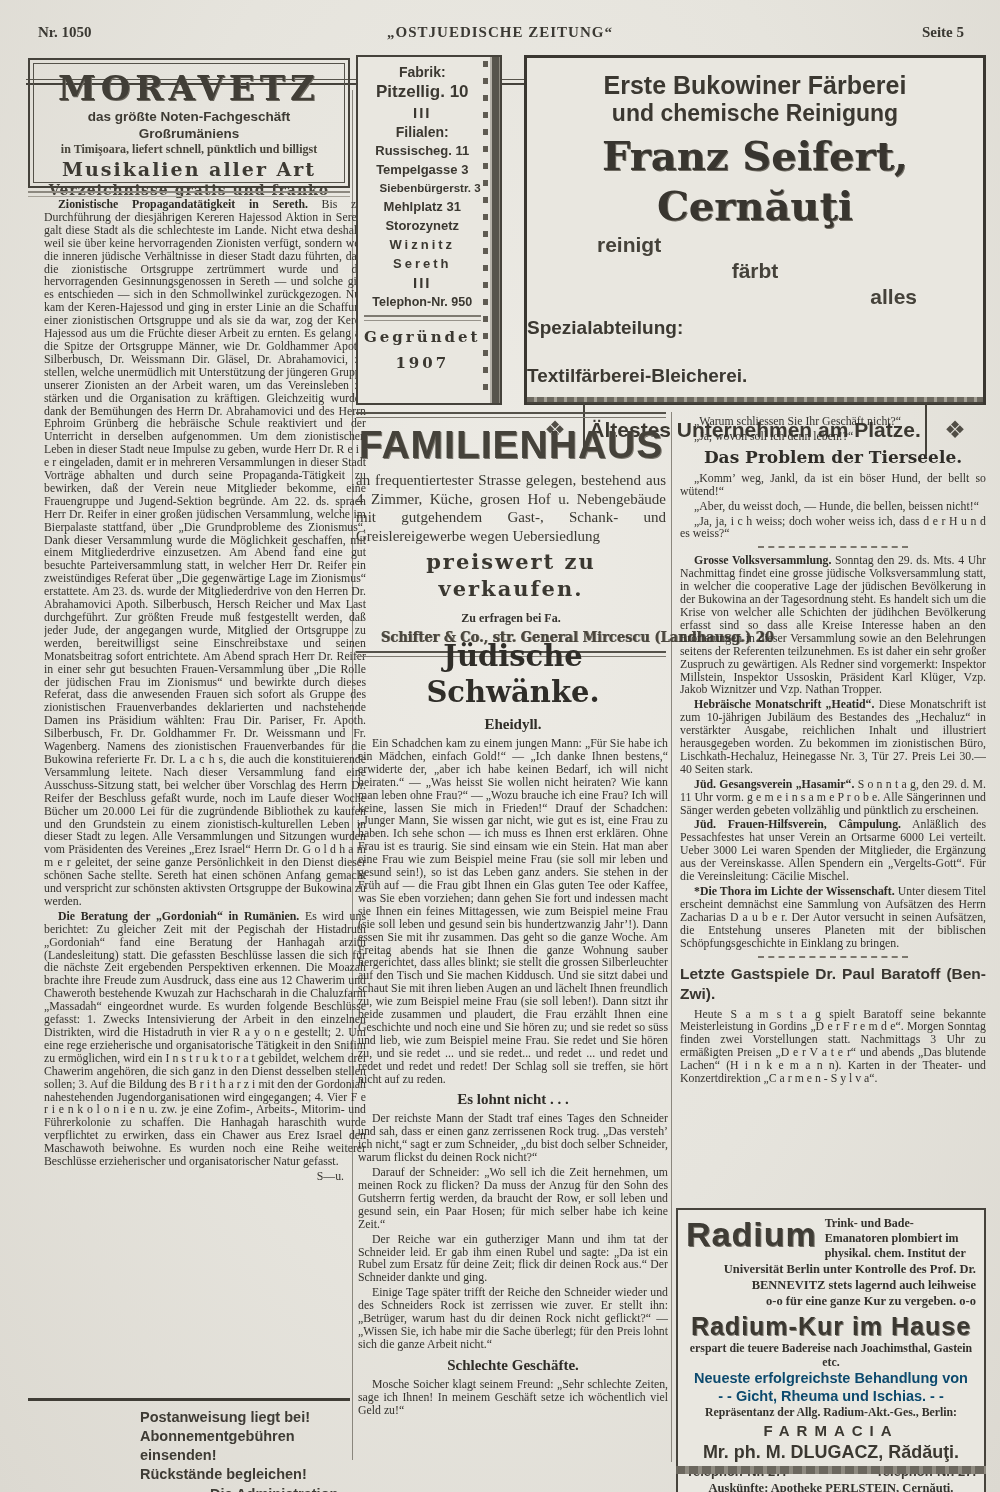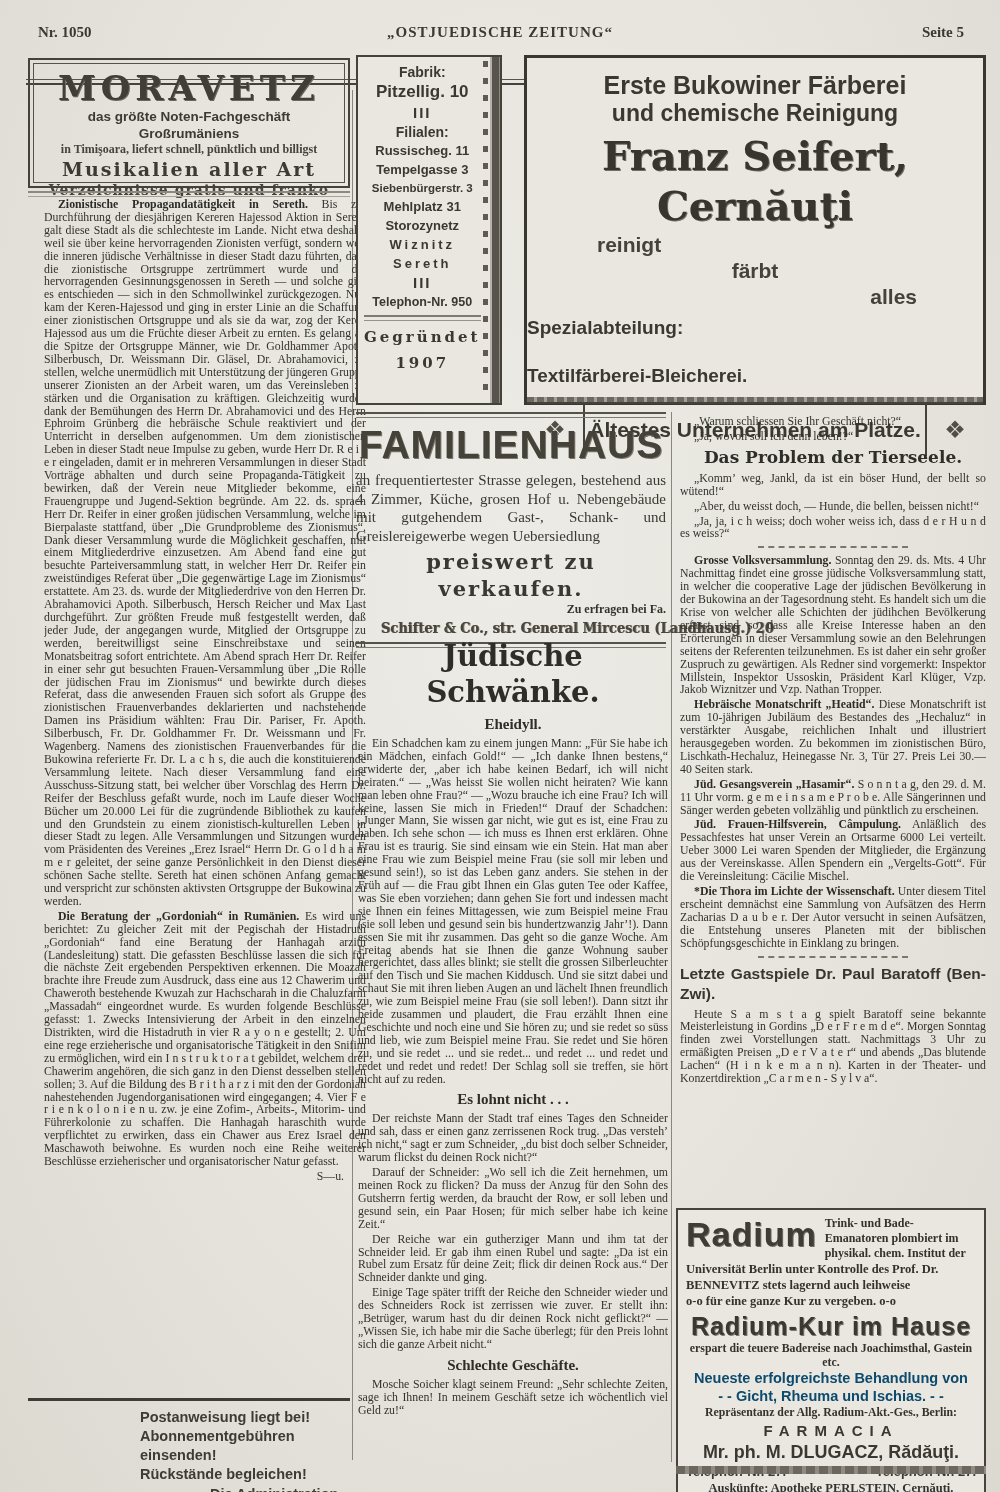--- a/index.html
+++ b/index.html
@@ -36,21 +36,21 @@
   #left-rule{position:absolute;left:28px;top:1398px;width:322px;border-top:3px solid #403d36;}
   #admin{position:absolute;left:28px;top:1408px;width:322px;font-family:"Liberation Sans",sans-serif;font-weight:bold;font-size:14.5px;line-height:19px;color:#3e3b34;padding-left:112px;box-sizing:border-box;}
   #admin .a-sig{padding-left:70px;padding-top:1px;}
   
   #pitz{position:absolute;left:356px;top:55px;width:146px;height:350px;border:2px solid #45423b;box-sizing:border-box;background:#e9e7e0;display:flex;}
   .pitz-text{flex:1;padding:6px 2px 4px 6px;text-align:center;font-family:"Liberation Sans",sans-serif;color:#3b3831;}
   .pz-lbl{font-weight:bold;font-size:14px;line-height:18px;}
   .pz-big{font-weight:bold;font-size:17px;line-height:22px;}
   .pz-sep{font-weight:bold;font-size:15px;line-height:20px;letter-spacing:2px;}
   .pz-br{font-weight:bold;font-size:13px;line-height:19px;}
-  .pz-br-sm{font-weight:bold;font-size:11.5px;line-height:18px;}
+  .pz-br-sm{font-weight:bold;font-size:11.5px;line-height:18px;text-align:right;}
   .pz-sp{letter-spacing:3px;}
   .pz-tel{font-weight:bold;font-size:12.5px;line-height:18px;}
   .pz-div{height:3px;border-top:2px solid #7e7a71;border-bottom:1px solid #96928a;margin:4px 0;}
   .pz-founded{font-family:"DejaVu Serif",serif;font-weight:bold;font-size:15px;letter-spacing:3px;line-height:20px;margin-top:6px;}
   .pitz-dashes{width:16px;margin:4px 2px 4px 0;background:repeating-linear-gradient(180deg,#5f5b52 0 6px,rgba(0,0,0,0) 6px 17px);}
   .pitz-wave{width:26px;background:linear-gradient(90deg,#b5b1a8 0 2px,#57544c 2px 9px,#8d897f 9px 11px,#504d45 11px 18px,#7d796f 18px 20px,#57544c 20px 24px,#b5b1a8 24px 26px);}
   
   #seifert{position:absolute;left:524px;top:55px;width:462px;height:350px;border:3px solid #3a3731;box-sizing:border-box;background:#e9e7e0;}
   .sf-l1{text-align:center;font-family:"Liberation Sans",sans-serif;font-weight:bold;font-size:25px;line-height:30px;margin-top:12px;color:#3b3831;}
   .sf-l2{text-align:center;font-family:"Liberation Sans",sans-serif;font-weight:bold;font-size:23px;line-height:27px;color:#3b3831;}
@@ -65,38 +65,38 @@
   .sf-orn{display:flex;align-items:center;justify-content:center;font-size:24px;color:#514e46;}
   .sf-orn-l{border-right:2px solid #45423b;}
   .sf-orn-r{border-left:2px solid #45423b;}
   .sf-ftxt{display:flex;align-items:center;justify-content:center;font-family:"Liberation Sans",sans-serif;font-weight:bold;font-size:21px;color:#3b3831;}
   
   #familien{position:absolute;left:356px;top:412px;width:310px;}
   .rule2{height:3px;border-top:2px solid #55524a;border-bottom:1px solid #7d7970;}
   .fh-title{text-align:center;font-family:"Liberation Sans",sans-serif;font-weight:bold;font-size:39px;letter-spacing:1px;line-height:46px;margin-top:4px;color:#45423a;text-shadow:1px 1px 0 #7d7970;}
   .fh-body{font-size:15px;line-height:18.6px;text-align:justify;margin-top:3px;color:#3a3831;}
   .fh-high{text-align:center;font-family:"DejaVu Serif",serif;font-weight:bold;font-size:21px;letter-spacing:2px;line-height:27px;margin-top:3px;color:#3b3831;}
-  .fh-note{text-align:right;font-size:12px;font-weight:bold;line-height:15px;margin-top:0;}
+  .fh-note{text-align:center;font-size:12px;font-weight:bold;line-height:15px;margin-top:9px;}
   .fh-firm{text-align:center;font-family:"DejaVu Serif",serif;font-weight:bold;font-size:15.5px;line-height:22px;white-space:nowrap;transform:scaleX(.84);transform-origin:center;color:#4a463d;text-shadow:1px 0 0 #7d7970;}
   
   #schwaenke{position:absolute;left:358px;top:630px;width:310px;height:832px;overflow:hidden;margin-top:8px;}
   .sw-title{text-align:center;font-family:"DejaVu Serif",serif;font-weight:bold;font-size:29px;line-height:36px;color:#2f2d28;}
   .sw-sub{text-align:center;font-weight:bold;font-size:15px;line-height:20px;margin:4px 0 3px 0;color:#2f2d28;}
   
   #rightcol{position:absolute;left:680px;top:415px;width:306px;height:792px;overflow:hidden;}
   .rc-quote{margin:0;text-indent:14px;}
   .rc-head{text-align:center;font-family:"DejaVu Serif",serif;font-weight:bold;font-size:17px;line-height:23px;margin:3px 0;color:#2f2d28;}
   .divider{width:150px;margin:6px auto;border-top:2px dashed #7b776d;}
   .th-head{font-family:"Liberation Sans",sans-serif;font-weight:bold;font-size:15.5px;line-height:20px;margin:4px 0 4px 0;color:#38352f;}
   
   #radium{position:absolute;left:676px;top:1208px;width:310px;border:2px solid #46433c;box-sizing:border-box;padding:6px 8px 6px 8px;background:#e9e7e0;}
   .rd-row1{display:flex;gap:8px;}
   .rd-brand{font-family:"Liberation Sans",sans-serif;font-weight:bold;font-size:34px;line-height:36px;letter-spacing:1px;color:#3f3c35;text-shadow:1px 1px 0 #716d64;}
   .rd-intro{flex:1;font-weight:bold;font-size:12px;line-height:15px;text-align:left;}
-  .rd-ln{font-weight:bold;font-size:12.5px;line-height:16px;text-align:left;}
+  .rd-ln{font-weight:bold;font-size:12.5px;line-height:16px;text-align:right;}
   .rd-head{font-family:"Liberation Sans",sans-serif;font-weight:bold;font-size:25px;line-height:30px;text-align:center;letter-spacing:1px;margin-top:2px;color:#3b3831;text-shadow:1px 1px 0 #7d7970;}
   .rd-sm{font-size:11.8px;line-height:14px;text-align:center;font-weight:bold;}
   .rd-b{font-family:"Liberation Sans",sans-serif;font-weight:bold;font-size:14.5px;line-height:18px;text-align:center;color:#0c4a6e;}
   .rd-farm{font-family:"Liberation Sans",sans-serif;font-weight:bold;font-size:15px;letter-spacing:7px;text-align:center;line-height:19px;margin-top:2px;color:#3b3831;}
   .rd-name{font-family:"Liberation Sans",sans-serif;font-weight:bold;font-size:18.5px;line-height:23px;text-align:center;white-space:nowrap;transform:scaleX(.97);color:#3b3831;}
   .rd-tel{display:flex;justify-content:space-between;font-family:"Liberation Sans",sans-serif;font-weight:bold;font-size:13px;line-height:17px;color:#3b3831;}
   .rd-info{text-align:center;font-weight:bold;font-size:12.5px;line-height:16px;}
   #radium-band{position:absolute;left:676px;top:1466px;width:310px;height:8px;background:repeating-linear-gradient(90deg,#6b675e 0 9px,#8f8b81 9px 13px);}
 </style>
 </head>

